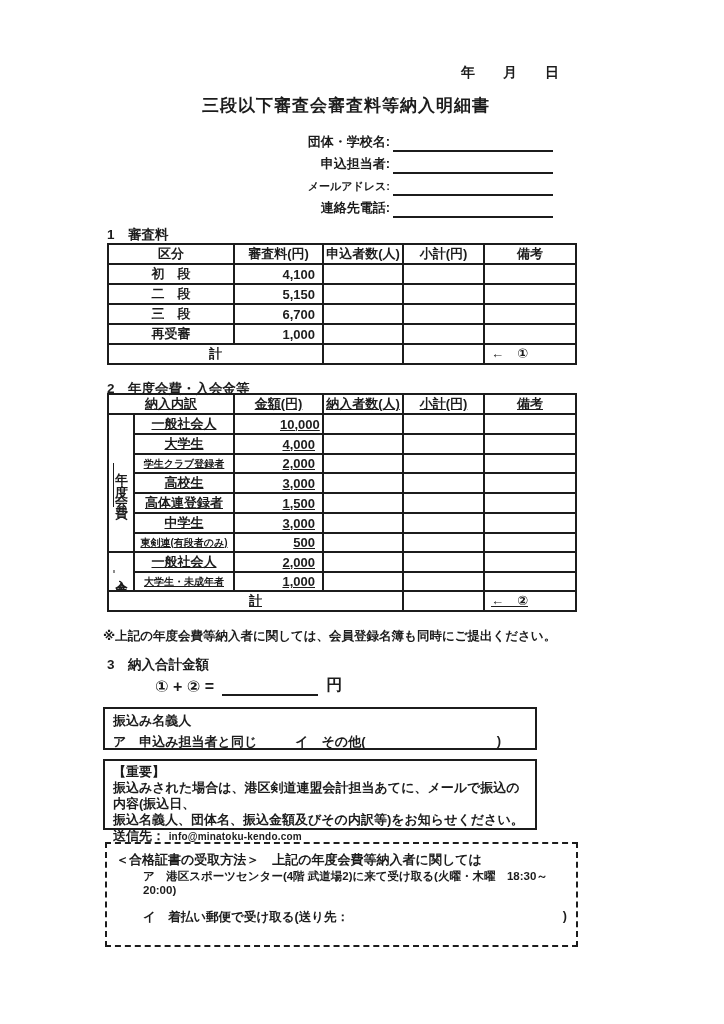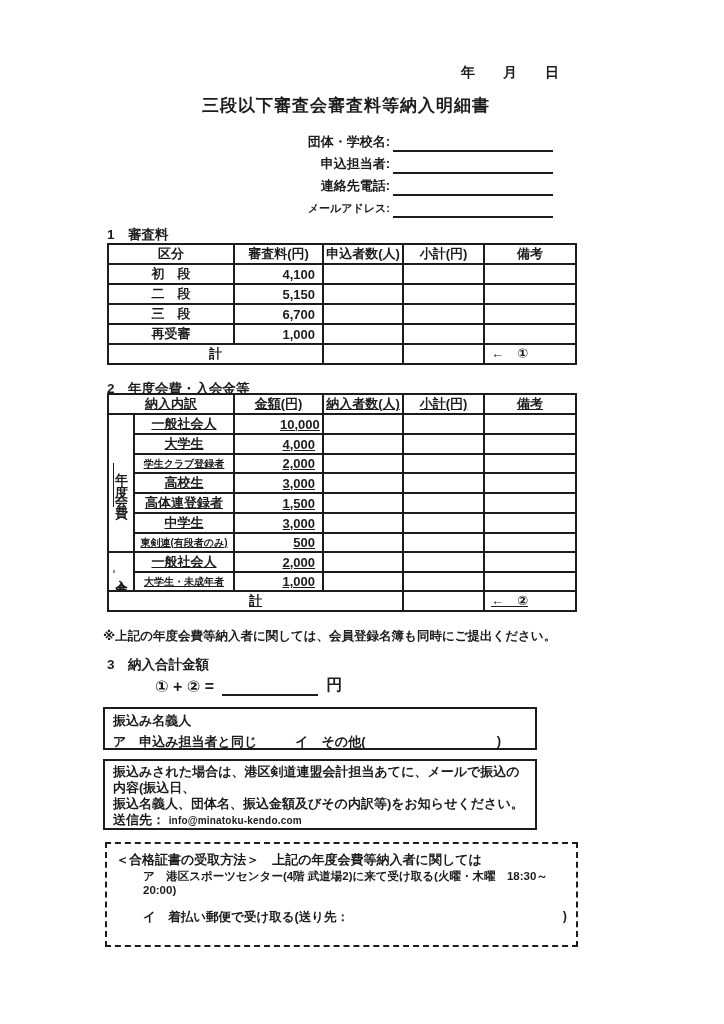--- a/index.html
+++ b/index.html
@@ -74,25 +74,25 @@
   <div class="contact-block">
     <div class="contact-row">
       <div class="contact-label">団体・学校名:</div>
       <div class="contact-line"></div>
     </div>
     <div class="contact-row">
       <div class="contact-label">申込担当者:</div>
       <div class="contact-line"></div>
     </div>
     <div class="contact-row">
+      <div class="contact-label small">メールアドレス:</div>
+      <div class="contact-line"></div>
+    </div>
+    <div class="contact-row">
       <div class="contact-label">連絡先電話:</div>
-      <div class="contact-line"></div>
-    </div>
-    <div class="contact-row">
-      <div class="contact-label small">メールアドレス:</div>
       <div class="contact-line"></div>
     </div>
   </div>
 
   <div class="sec-title" style="top:226px;">1　審査料</div>
   <table style="top:243px;">
     <colgroup>
         <col style="width:126px">
         <col style="width:89px">
         <col style="width:80px">
@@ -248,20 +248,21 @@
     <div>振込み名義人</div>
     <div class="payer-options">
       <span>ア　申込み担当者と同じ</span>
       <span class="payer-opt-b">イ　その他(</span>
       <span class="flex-spacer"></span>
       <span class="payer-paren">)</span>
     </div>
   </div>
 
   <div class="solid-box important-box">
+    <div>【重要】</div>
     <div>振込みされた場合は、港区剣道連盟会計担当あてに、メールで振込の内容(振込日、</div>
     <div>振込名義人、団体名、振込金額及びその内訳等)をお知らせください。</div>
     <div>
       <span>送信先：</span>
       <span class="email">info@minatoku-kendo.com</span>
     </div>
   </div>
 
   <div class="dashed-box">
     <div>＜合格証書の受取方法＞　上記の年度会費等納入者に関しては</div>

